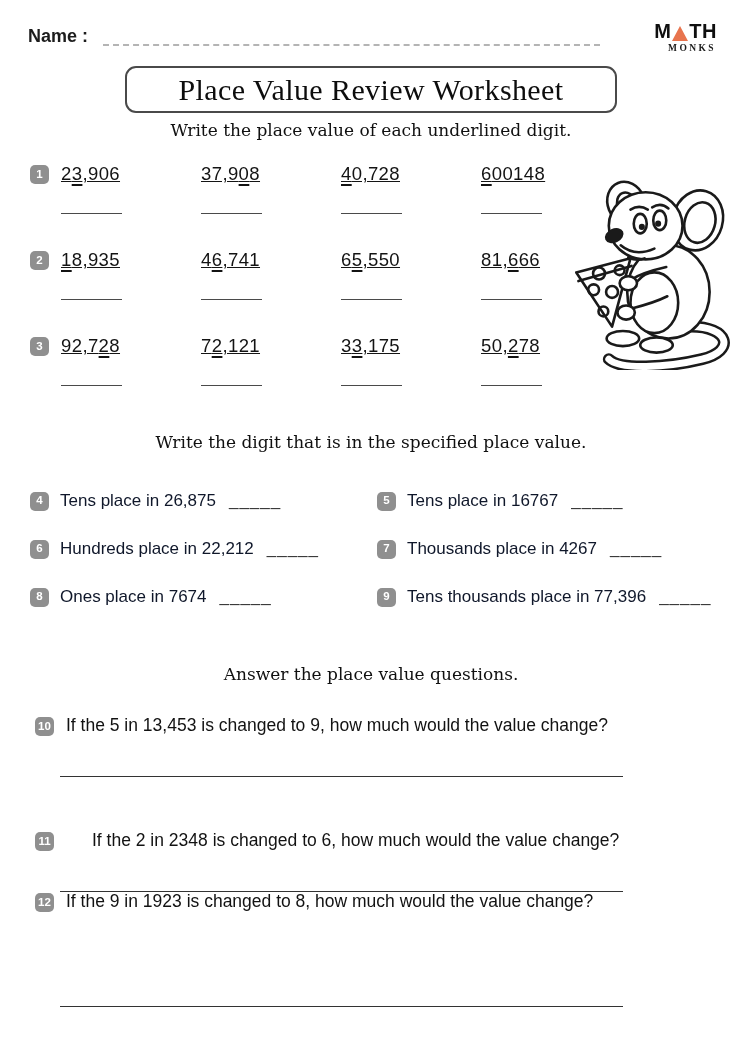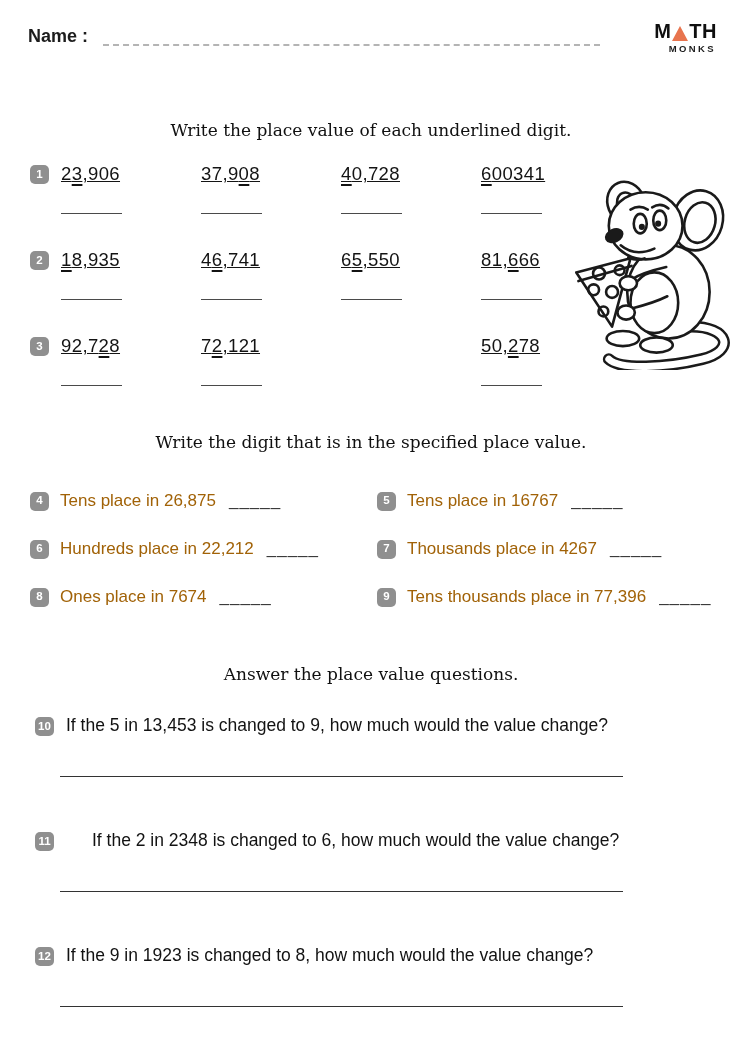--- a/index.html
+++ b/index.html
@@ -13,21 +13,21 @@
     overflow:hidden;
   }
 
   
   .name-label { position:absolute; left:28px; top:26px; font-size:18px; color:#1c1c1c;font-weight:bold; }
   .name-line  { position:absolute; left:103px; top:44px; width:497px; border-top:2.5px dashed #b4b4b4; }
 
   .logo { position:absolute; right:25px; top:21px; text-align:right; }
   .logo-main { display:flex; align-items:flex-end; justify-content:flex-end; font-weight:bold; font-size:20px; letter-spacing:.5px; color:#0f0f0f; line-height:1; }
   .logo-tri { width:0; height:0; border-left:8px solid transparent; border-right:8px solid transparent; border-bottom:15px solid #e8744e; display:inline-block; margin:0 1px 0 1px; }
-  .logo-sub { font-size:9.5px; font-weight:bold; letter-spacing:2.4px; color:#1c1c1c; margin-top:2px; padding-right:1px; }
+  .logo-sub { font-size:9.5px; font-weight:bold; letter-spacing:2.4px; color:#1c1c1c; margin-top:2px; padding-right:1px;font-family:Liberation Serif, serif; }
 
   
   .title-box {
     position:absolute; left:125px; top:66px; width:492px; height:47px;
     border:2px solid #4a4a4a; border-radius:11px;
     display:flex; align-items:center; justify-content:center;
   }
   .title-text { font-family:"Liberation Serif", serif; font-size:30px; color:#0d0d0d; letter-spacing:.4px; }
 
   
@@ -49,21 +49,21 @@
   .s1-row { position:absolute; left:0; width:742px; height:60px; }
   .s1-row .badge { position:absolute; left:30px; top:2px; }
   .s1-cell { position:absolute; top:0; width:130px;text-decoration:underline; }
   .s1-num { font-size:18.5px; letter-spacing:.4px; color:#131313; line-height:22px; white-space:nowrap; }
   .ud { text-decoration:underline; text-decoration-thickness:1.7px; text-underline-offset:3.5px; }
   .s1-blank { margin-top:28px; width:61px; border-top:1.7px solid #4a4a4a; height:0; }
   .c1{left:61px}.c2{left:201px}.c3{left:341px}.c4{left:481px}
 
   
   .s2-item { position:absolute; display:flex; align-items:center; gap:11px; white-space:nowrap; }
-  .s2-text { font-size:17px; color:#a16207; }
+  .s2-text { font-size:17px; color:#0f172a; }
   .s2-blank { font-size:17px; color:#2e2e2e; letter-spacing:1px; margin-left:2px; }
 
   
   .q-item { position:absolute; left:28px; display:flex; align-items:flex-end; gap:12px; white-space:nowrap;padding-left:7px; }
   .q-text { font-size:17.5px; color:#121212; }
   .q-line { position:absolute; left:60px; width:563px; border-top:1.8px solid #333333; height:0; }
 
   
   .mouse-wrap { position:absolute; left:559px; top:164px; width:182px; height:206px; }
 </style>
@@ -77,39 +77,42 @@
 
   <div class="logo">
     <div class="logo-main">
       <span>M</span>
       <span class="logo-tri"></span>
       <span>TH</span>
     </div>
     <div class="logo-sub">MONKS</div>
   </div>
 
+  <div class="title-box">
+    <span class="title-text">Place Value Review Worksheet</span>
+  </div>
 
   <div class="sec-head" style="top:120px;">Write the place value of each underlined digit.</div>
 
   <div class="s1-row" style="top:163px;">
     <span class="badge">1</span>
     <div class="s1-cell c1">
       <div class="s1-num"><span>2</span><span class="ud">3</span><span>,906</span></div>
       <div class="s1-blank"></div>
     </div>
     <div class="s1-cell c2">
       <div class="s1-num"><span>37,9</span><span class="ud">0</span><span>8</span></div>
       <div class="s1-blank"></div>
     </div>
     <div class="s1-cell c3">
       <div class="s1-num"><span></span><span class="ud">4</span><span>0,728</span></div>
       <div class="s1-blank"></div>
     </div>
     <div class="s1-cell c4">
-      <div class="s1-num"><span></span><span class="ud">6</span><span>00341</span></div>
+      <div class="s1-num"><span></span><span class="ud">6</span><span>00148</span></div>
       <div class="s1-blank"></div>
     </div>
   </div>
 
   <div class="s1-row" style="top:249px;">
     <span class="badge">2</span>
     <div class="s1-cell c1">
       <div class="s1-num"><span></span><span class="ud">1</span><span>8,935</span></div>
       <div class="s1-blank"></div>
     </div>
@@ -128,20 +131,24 @@
   </div>
 
   <div class="s1-row" style="top:335px;">
     <span class="badge">3</span>
     <div class="s1-cell c1">
       <div class="s1-num"><span>92,7</span><span class="ud">2</span><span>8</span></div>
       <div class="s1-blank"></div>
     </div>
     <div class="s1-cell c2">
       <div class="s1-num"><span>7</span><span class="ud">2</span><span>,121</span></div>
+      <div class="s1-blank"></div>
+    </div>
+    <div class="s1-cell c3">
+      <div class="s1-num"><span>3</span><span class="ud">3</span><span>,175</span></div>
       <div class="s1-blank"></div>
     </div>
     <div class="s1-cell c4">
       <div class="s1-num"><span>50,</span><span class="ud">2</span><span>78</span></div>
       <div class="s1-blank"></div>
     </div>
   </div>
 
   <div class="mouse-wrap">
     <svg viewBox="0 0 160 190" width="182" height="206" fill="none" stroke="#1a1a1a" stroke-width="2.4" stroke-linecap="round" stroke-linejoin="round">
@@ -230,19 +237,19 @@
     <span class="q-text">If the 5 in 13,453 is changed to 9, how much would the value change?</span>
   </div>
   <div class="q-line" style="top:776px;"></div>
 
   <div class="q-item" style="top:830px;gap:38px;">
     <span class="badge">11</span>
     <span class="q-text">If the 2 in 2348 is changed to 6, how much would the value change?</span>
   </div>
   <div class="q-line" style="top:891px;"></div>
 
-  <div class="q-item" style="top:945px;">
+  <div class="q-item" style="top:891px;">
     <span class="badge">12</span>
     <span class="q-text">If the 9 in 1923 is changed to 8, how much would the value change?</span>
   </div>
   <div class="q-line" style="top:1006px;"></div>
 
 </div>
 
 </body></html>

